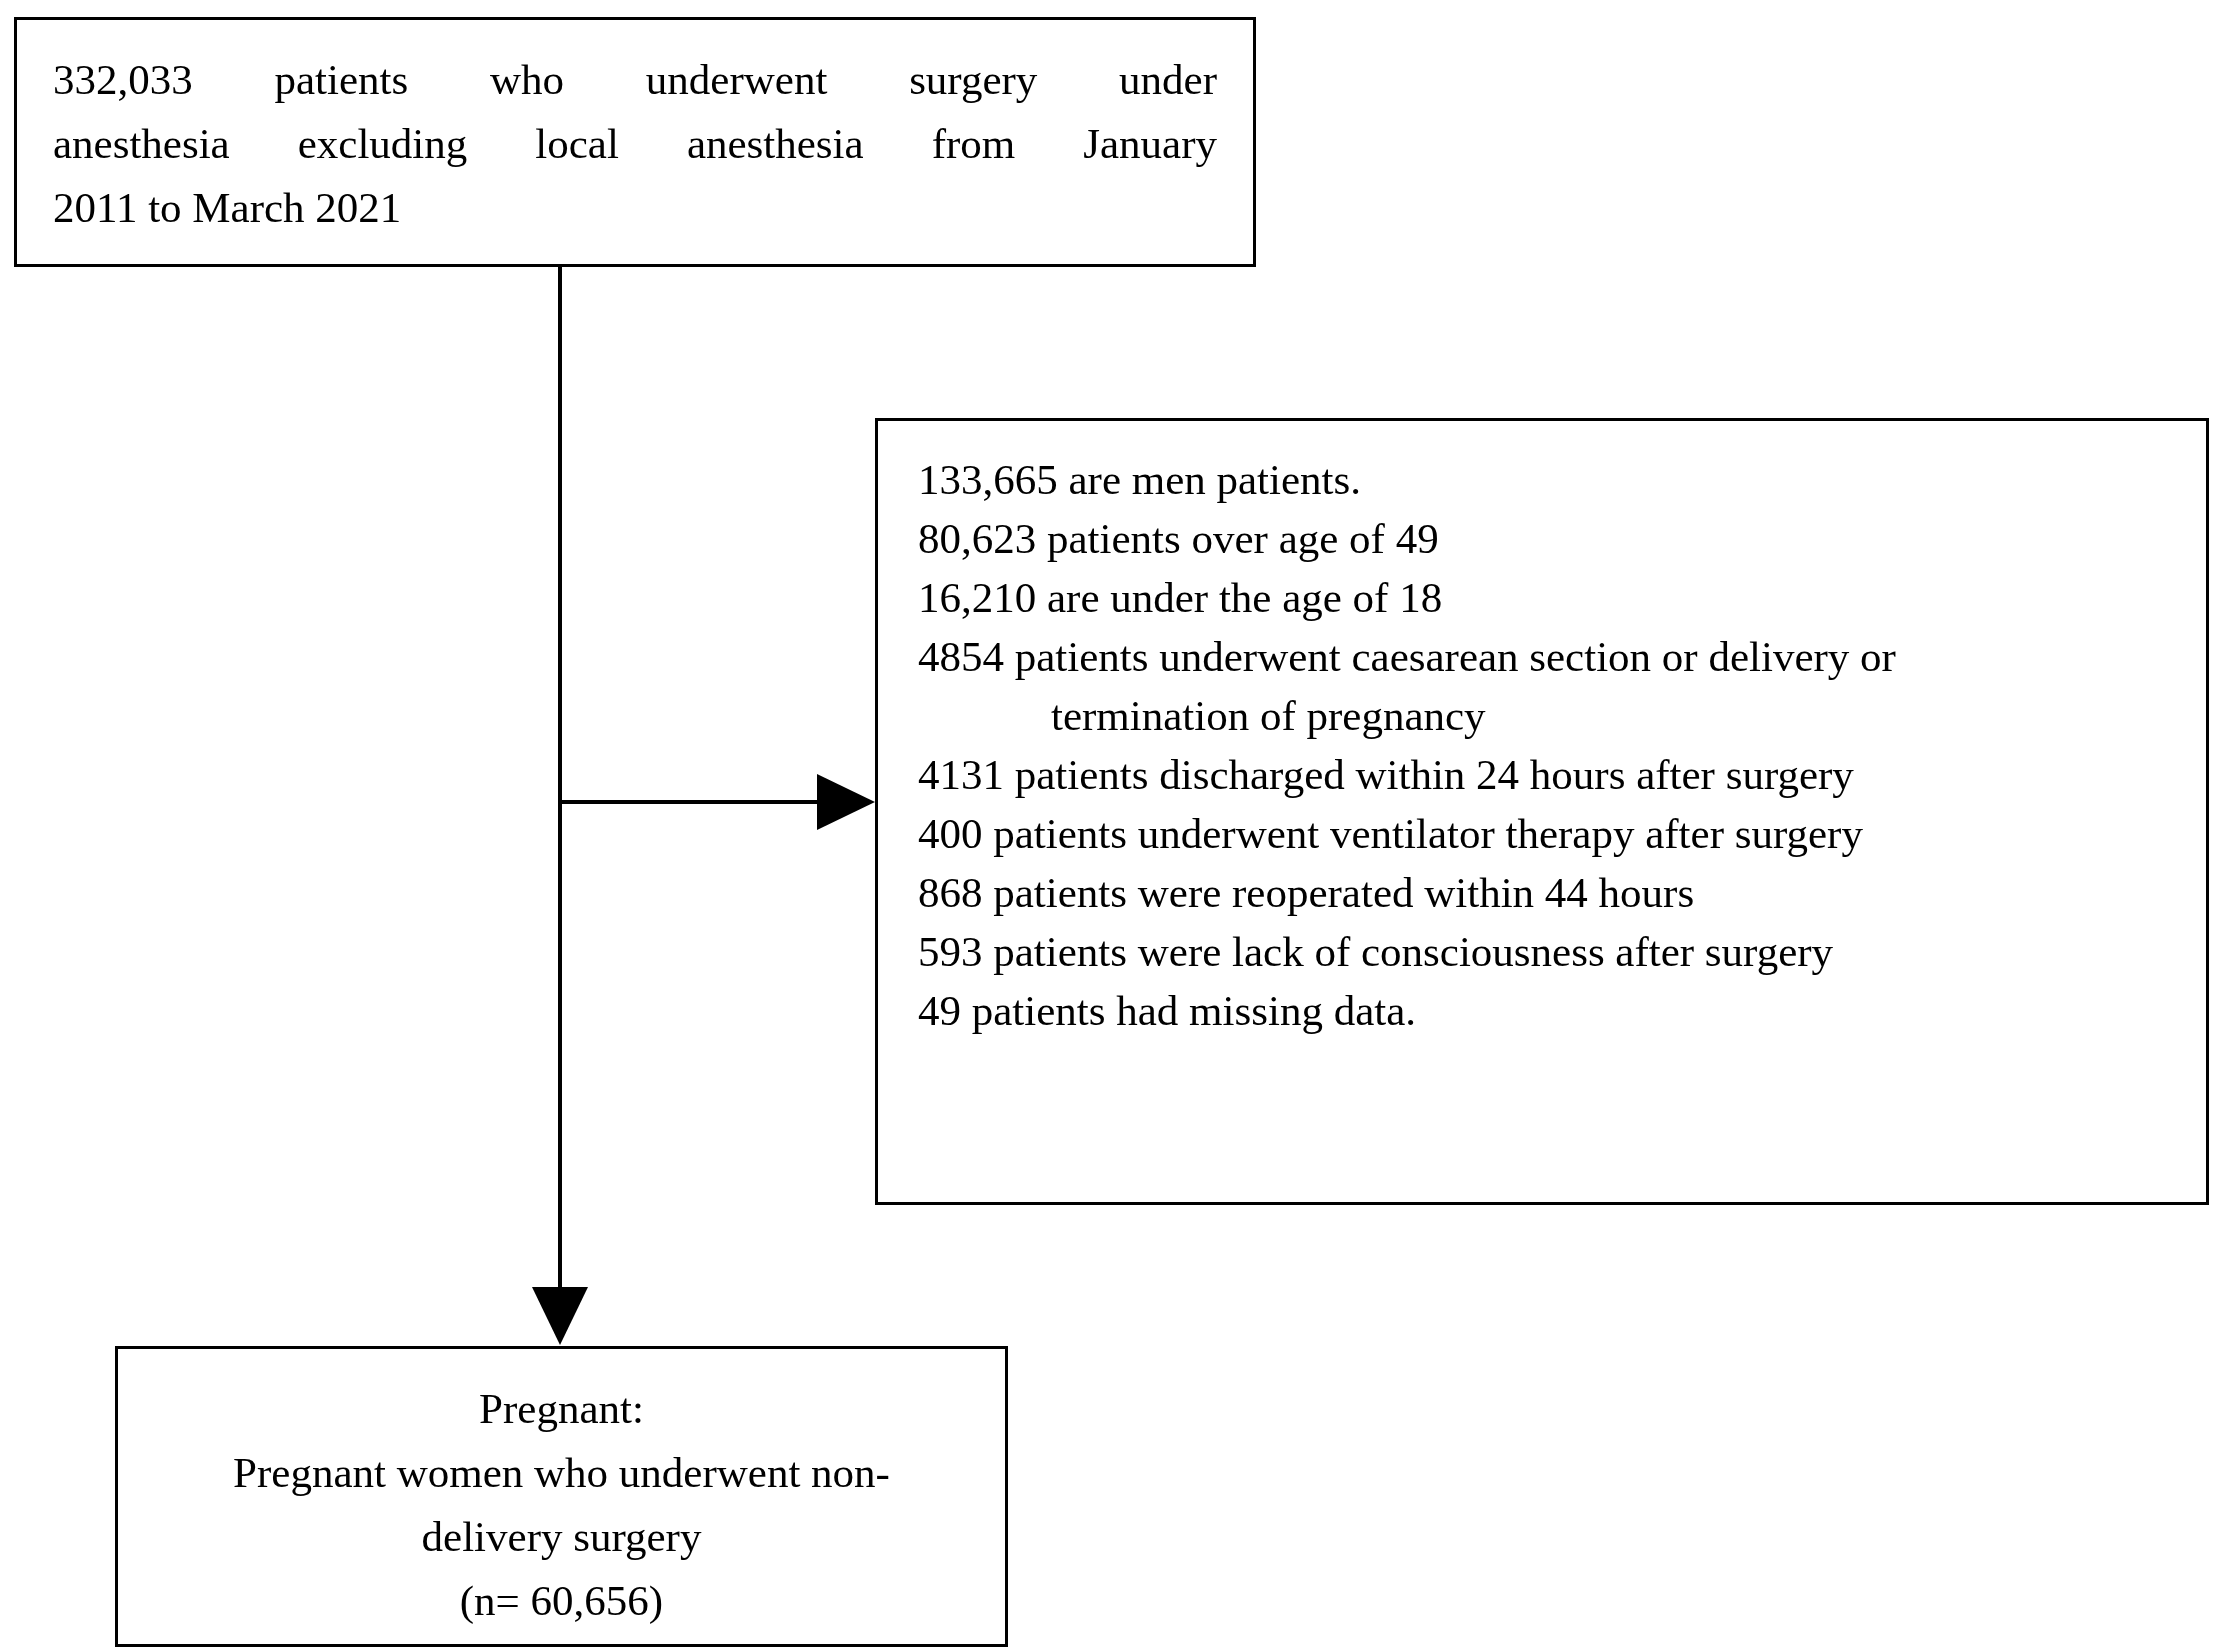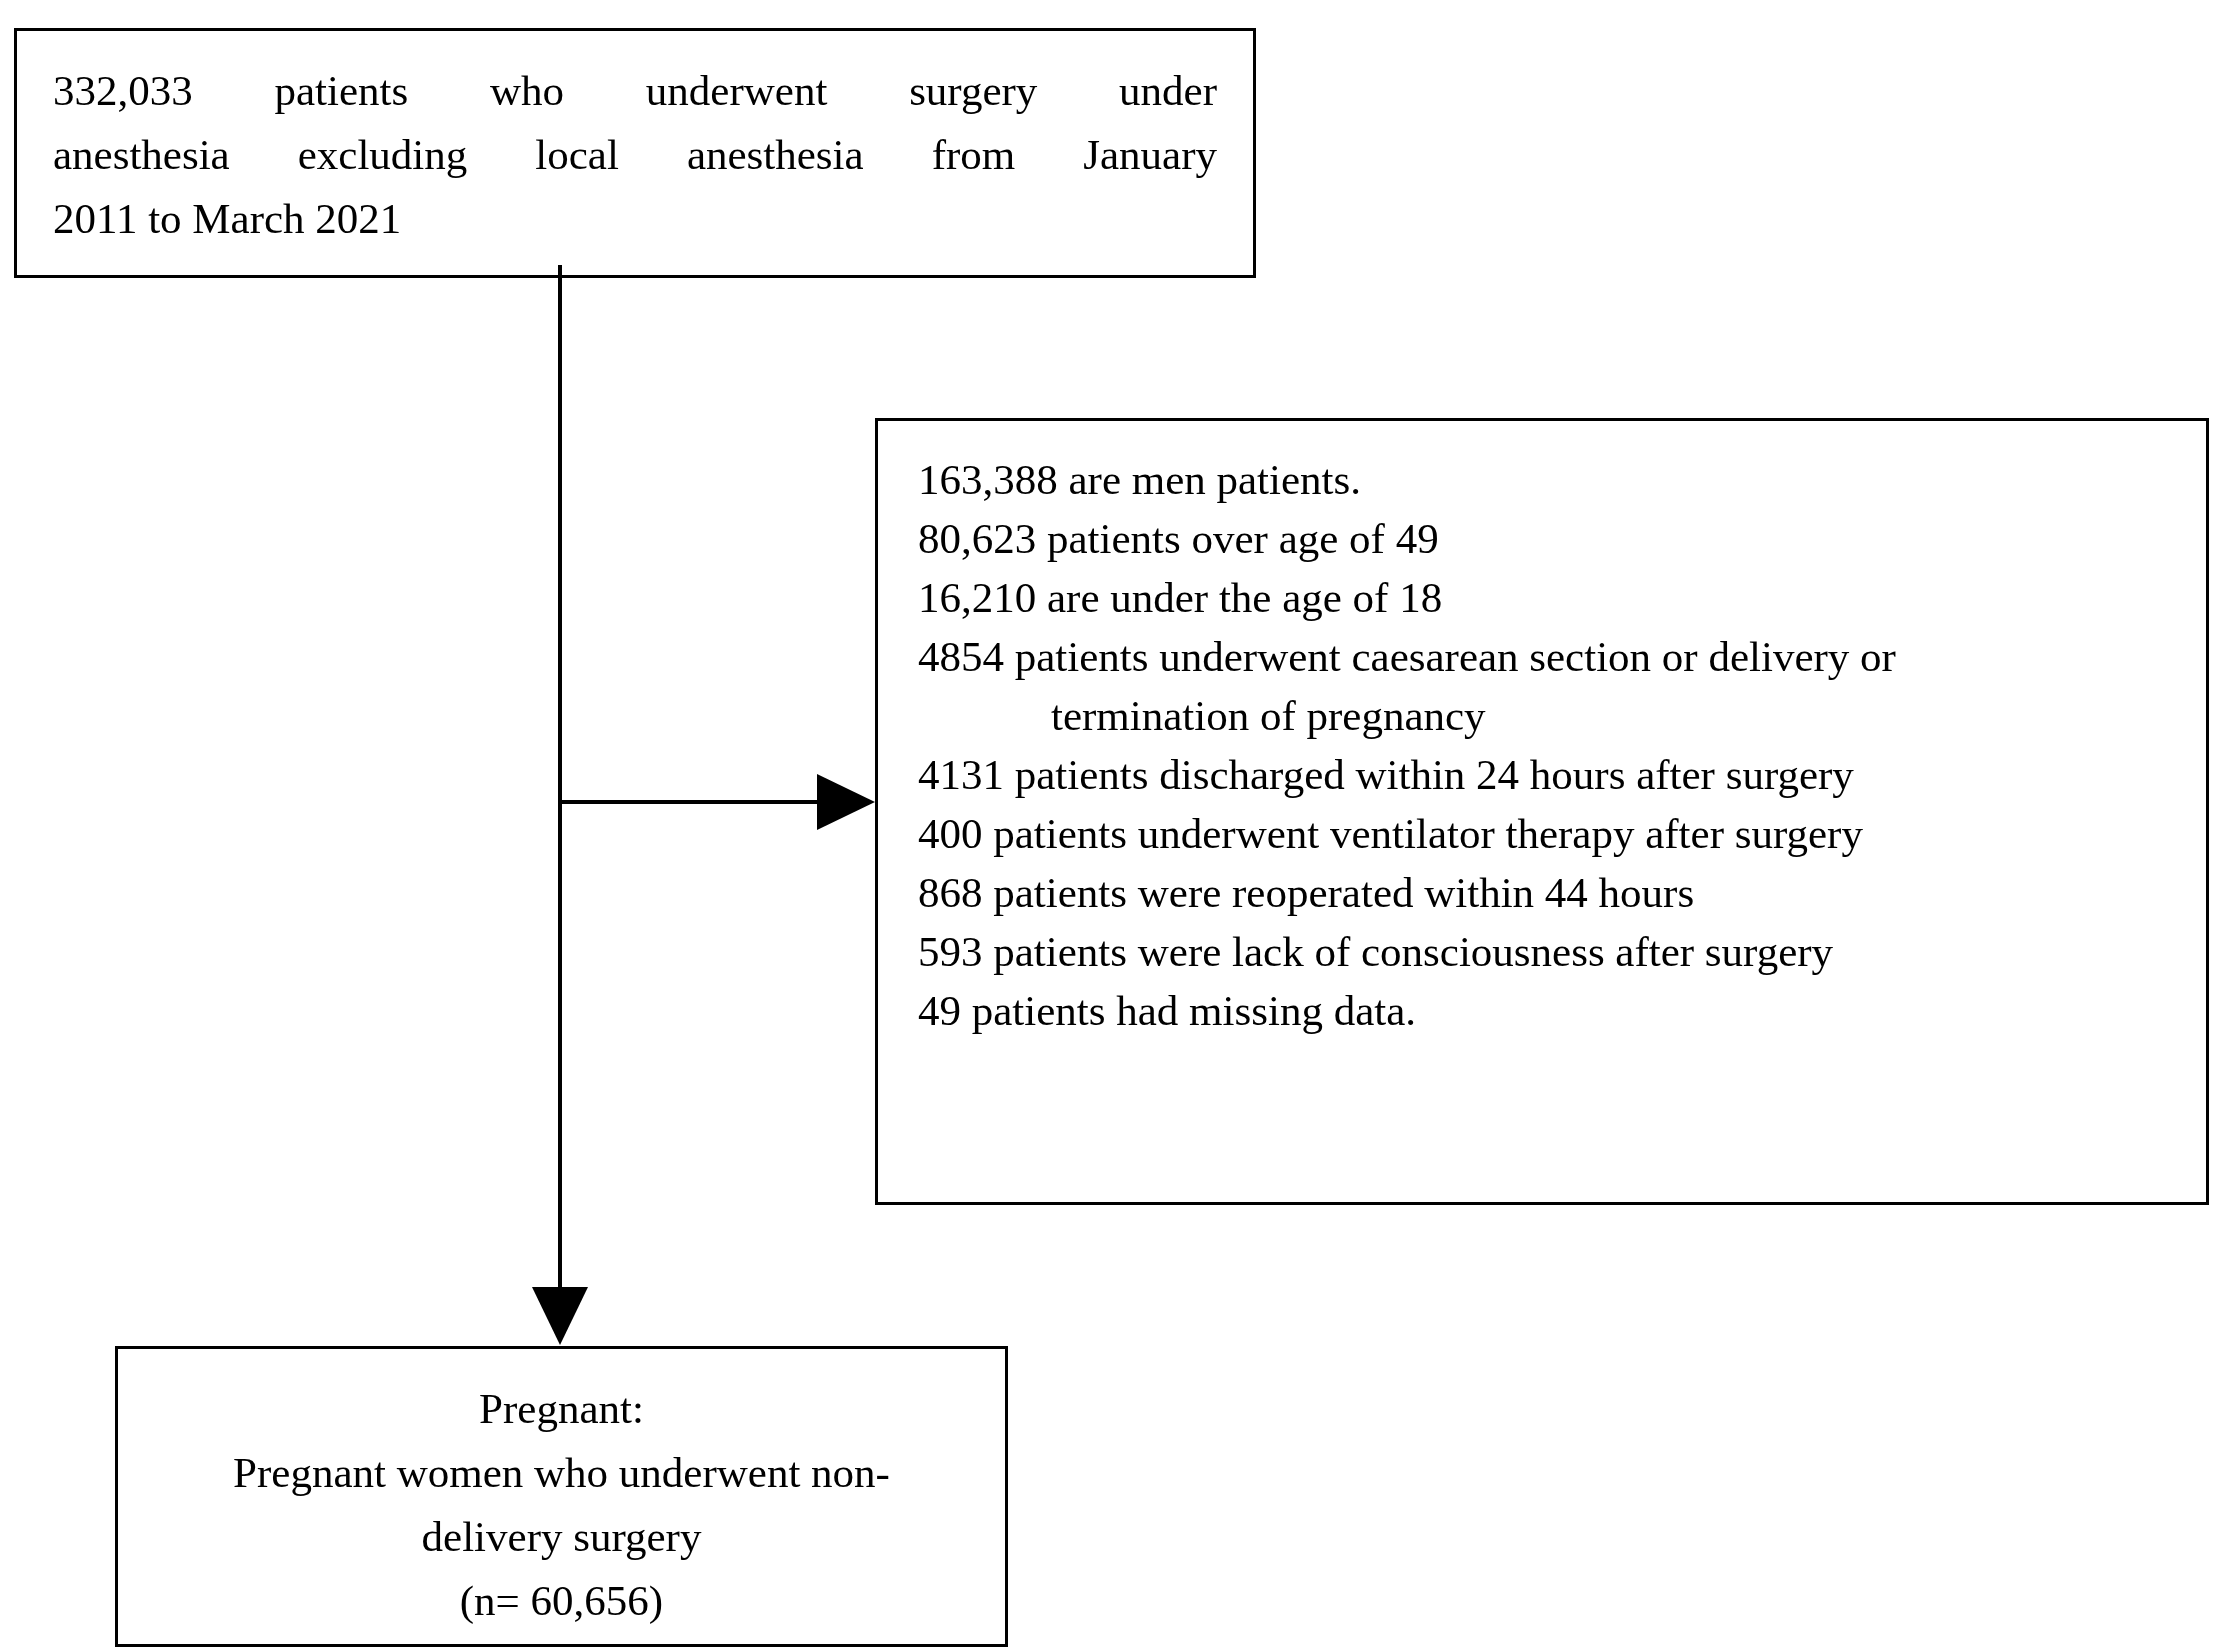--- a/index.html
+++ b/index.html
@@ -18,21 +18,20 @@
     border: 3.5px solid #000000;
     background: #ffffff;
   }
   
   .box-initial {
     left: 14px; top: 16.6px;
     width: 1242px; height: 250px;
     padding: 28px 36px 0 36px;
     font-size: 43px;
     line-height: 64px;
-    margin-top: 11px;
   }
   .jline { text-align: justify; text-align-last: justify; }
   .jline:last-child { text-align-last: left; }
 
   
   .box-exclusion {
     left: 875px; top: 418px;
     width: 1334px; height: 787px;
     padding: 29px 21px 0 40px;
     font-size: 43px;
@@ -95,21 +94,21 @@
       </div>
   </div>
 
   <div class="vline"></div>
   <div class="head-down"></div>
   <div class="hline"></div>
   <div class="head-right"></div>
 
   <div class="box box-exclusion">
     <div>
-        <div class="excl-line">163,388 are men patients.</div>
+        <div class="excl-line">133,665 are men patients.</div>
         <div class="excl-line">80,623 patients over age of 49</div>
         <div class="excl-line">16,210 are under the age of 18</div>
         <div class="excl-line">4854 patients underwent caesarean section or delivery or</div>
         <div class="excl-line indent">termination of pregnancy</div>
         <div class="excl-line">4131 patients discharged within 24 hours after surgery</div>
         <div class="excl-line">400 patients underwent ventilator therapy after surgery</div>
         <div class="excl-line">868 patients were reoperated within 44 hours</div>
         <div class="excl-line">593 patients were lack of consciousness after surgery</div>
         <div class="excl-line">49 patients had missing data.</div>
       </div>

